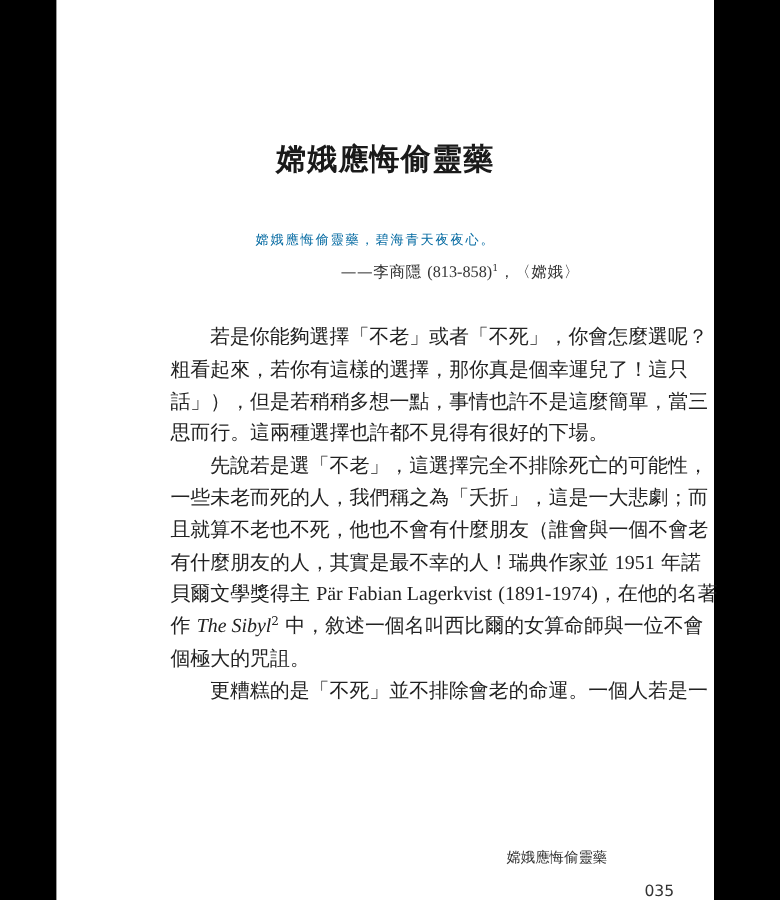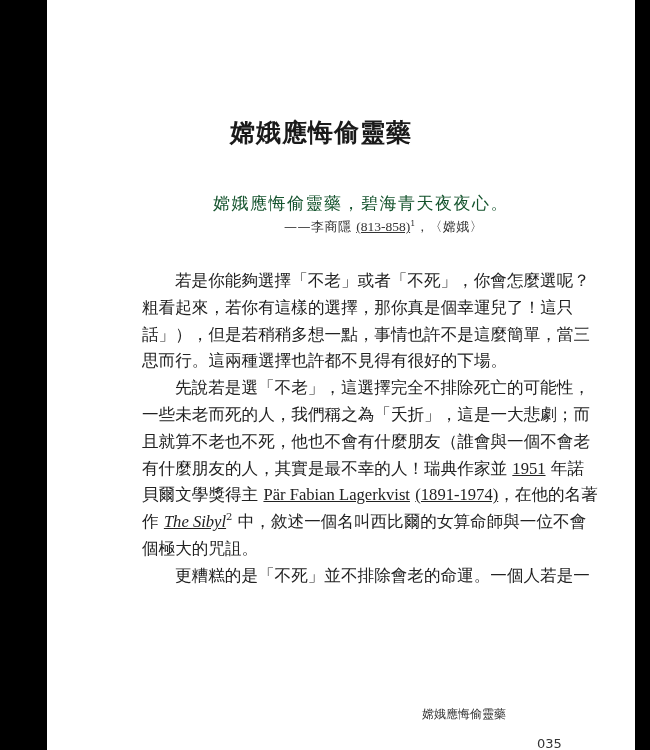--- a/index.html
+++ b/index.html
@@ -1,45 +1,45 @@
 <!DOCTYPE html>
 <html><head>
   <meta charset="utf-8">
   <style>
     html, body { margin: 0; padding: 0; }
     body {
       width: 650px; height: 750px; background: #000; position: relative; overflow: hidden;
     }
     .page {
-      position: absolute; left: 47px; top: 0; width: 548px; height: 750px; background: #fff; padding-left: 40px;
+      position: absolute; left: 47px; top: 0; width: 548px; height: 750px; background: #fff;
     }
     .title {
       position: absolute; left: 0; width: 548px; top: 116px; text-align: center;
       font-family: "DejaVu Serif", serif; font-size: 25px; font-weight: bold; color: #1a1a1a;
       letter-spacing: 1px;
     }
     .epigraph {
       position: absolute; left: 166px; top: 192px;
-      font-family: "DejaVu Serif", serif; font-size: 17px; color: #14532d; letter-spacing: 1.5px;
+      font-family: "DejaVu Serif", serif; font-size: 11px; color: #0369a1; letter-spacing: 1.5px;
     }
     .attribution {
       position: absolute; left: 237px; top: 218px;
       font-family: "DejaVu Serif", serif; font-size: 13px; color: #333; letter-spacing: 0.5px;
     }
     .attribution .latin { font-family: "Liberation Serif", serif; font-size: 13.5px; letter-spacing: 0; }
     .attribution sup { font-size: 8px; }
     .body-text {
       position: absolute; left: 95px; top: 268px; width: 374px;
       font-family: "DejaVu Serif", serif; font-size: 16.6px; line-height: 26.8px; color: #222;
       text-align: justify; text-justify: inter-character;
     }
     .body-text .line { display: block; white-space: nowrap; text-align: justify; text-align-last: justify; height: 26.8px; }
     .body-text .line.last { text-align-last: left; }
     .body-text .indent { padding-left: 33px; }
-    .latin { font-family: "Liberation Serif", serif; text-decoration: underline; }
+    .latin { font-family: "Liberation Serif", serif; }
     .ital { font-style: italic; }
     sup { font-size: 10px; line-height: 0; }
     .footer-title {
       position: absolute; left: 375px; top: 706px;
       font-family: "DejaVu Sans", sans-serif; font-size: 12px; color: #333;
     }
     .page-num {
       position: absolute; left: 490px; top: 736px;
       font-family: "DejaVu Sans", sans-serif; font-size: 13px; color: #333;
     }

